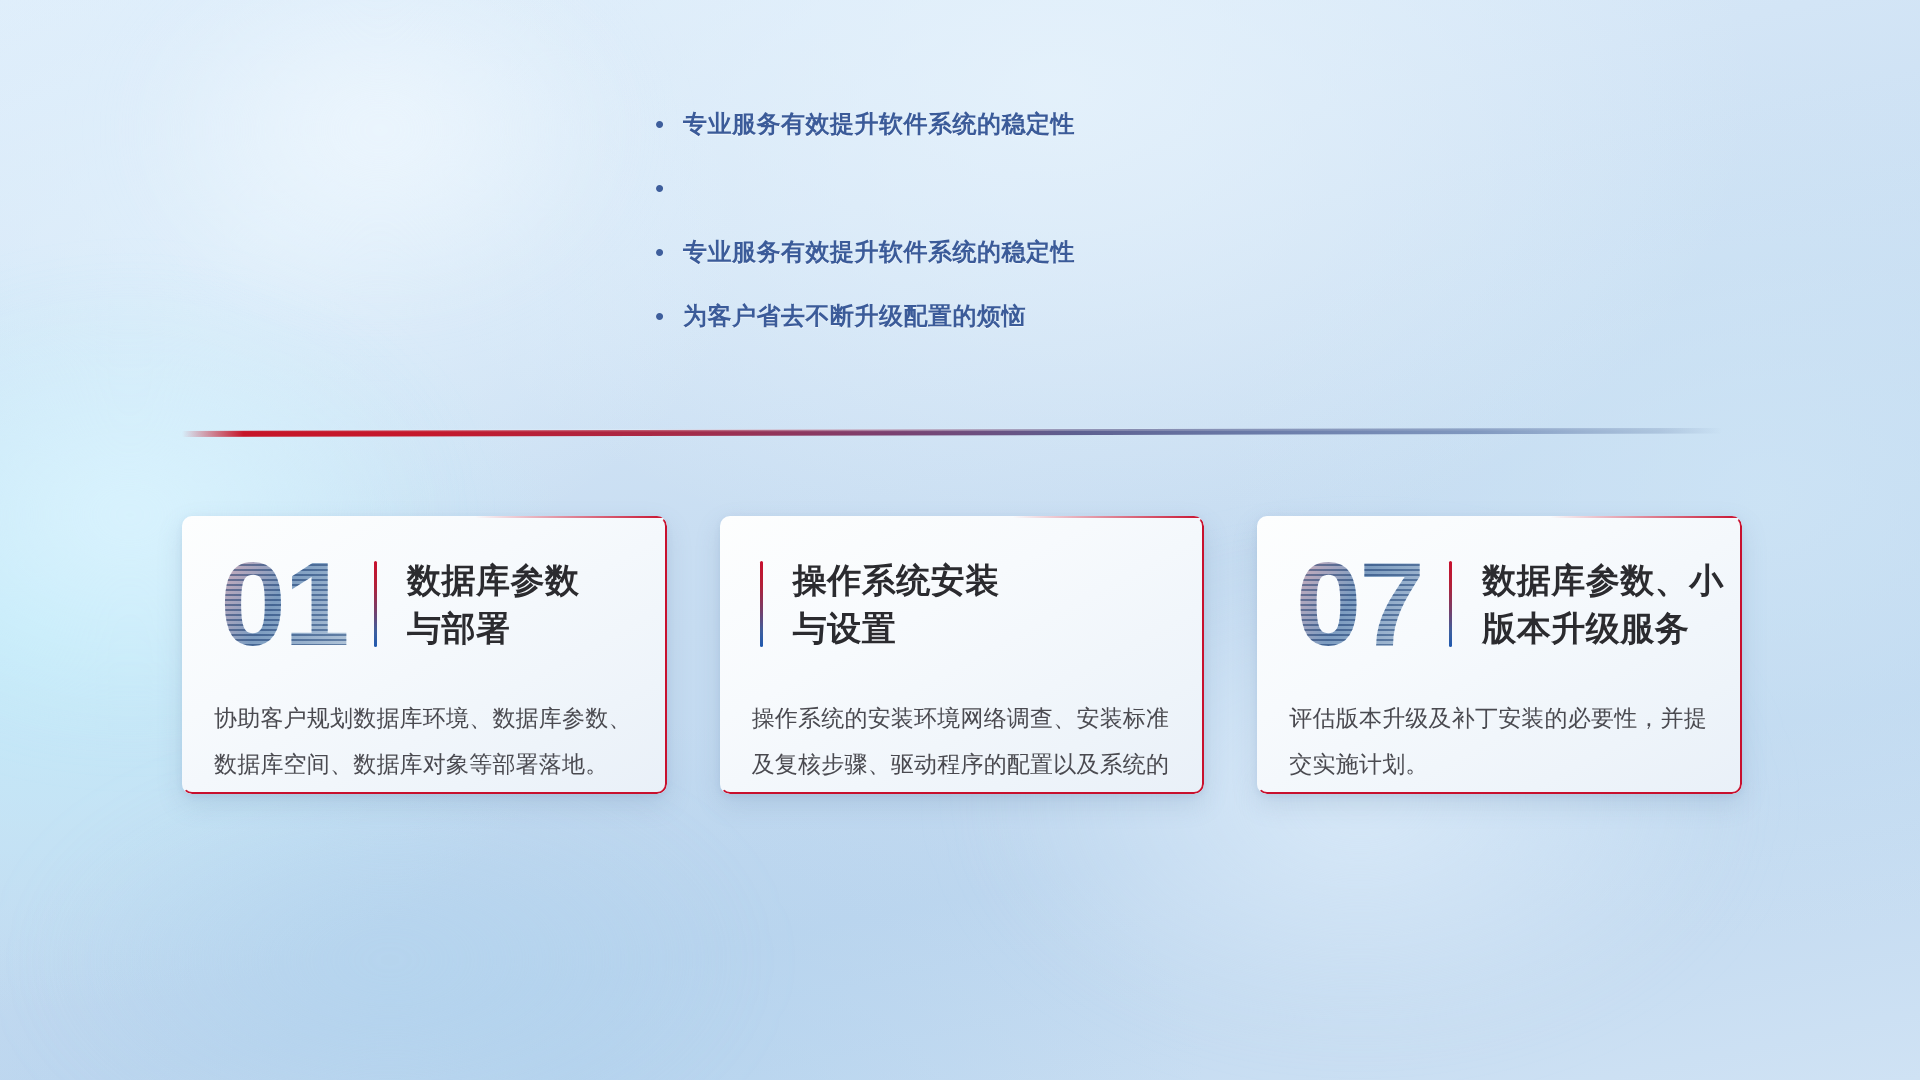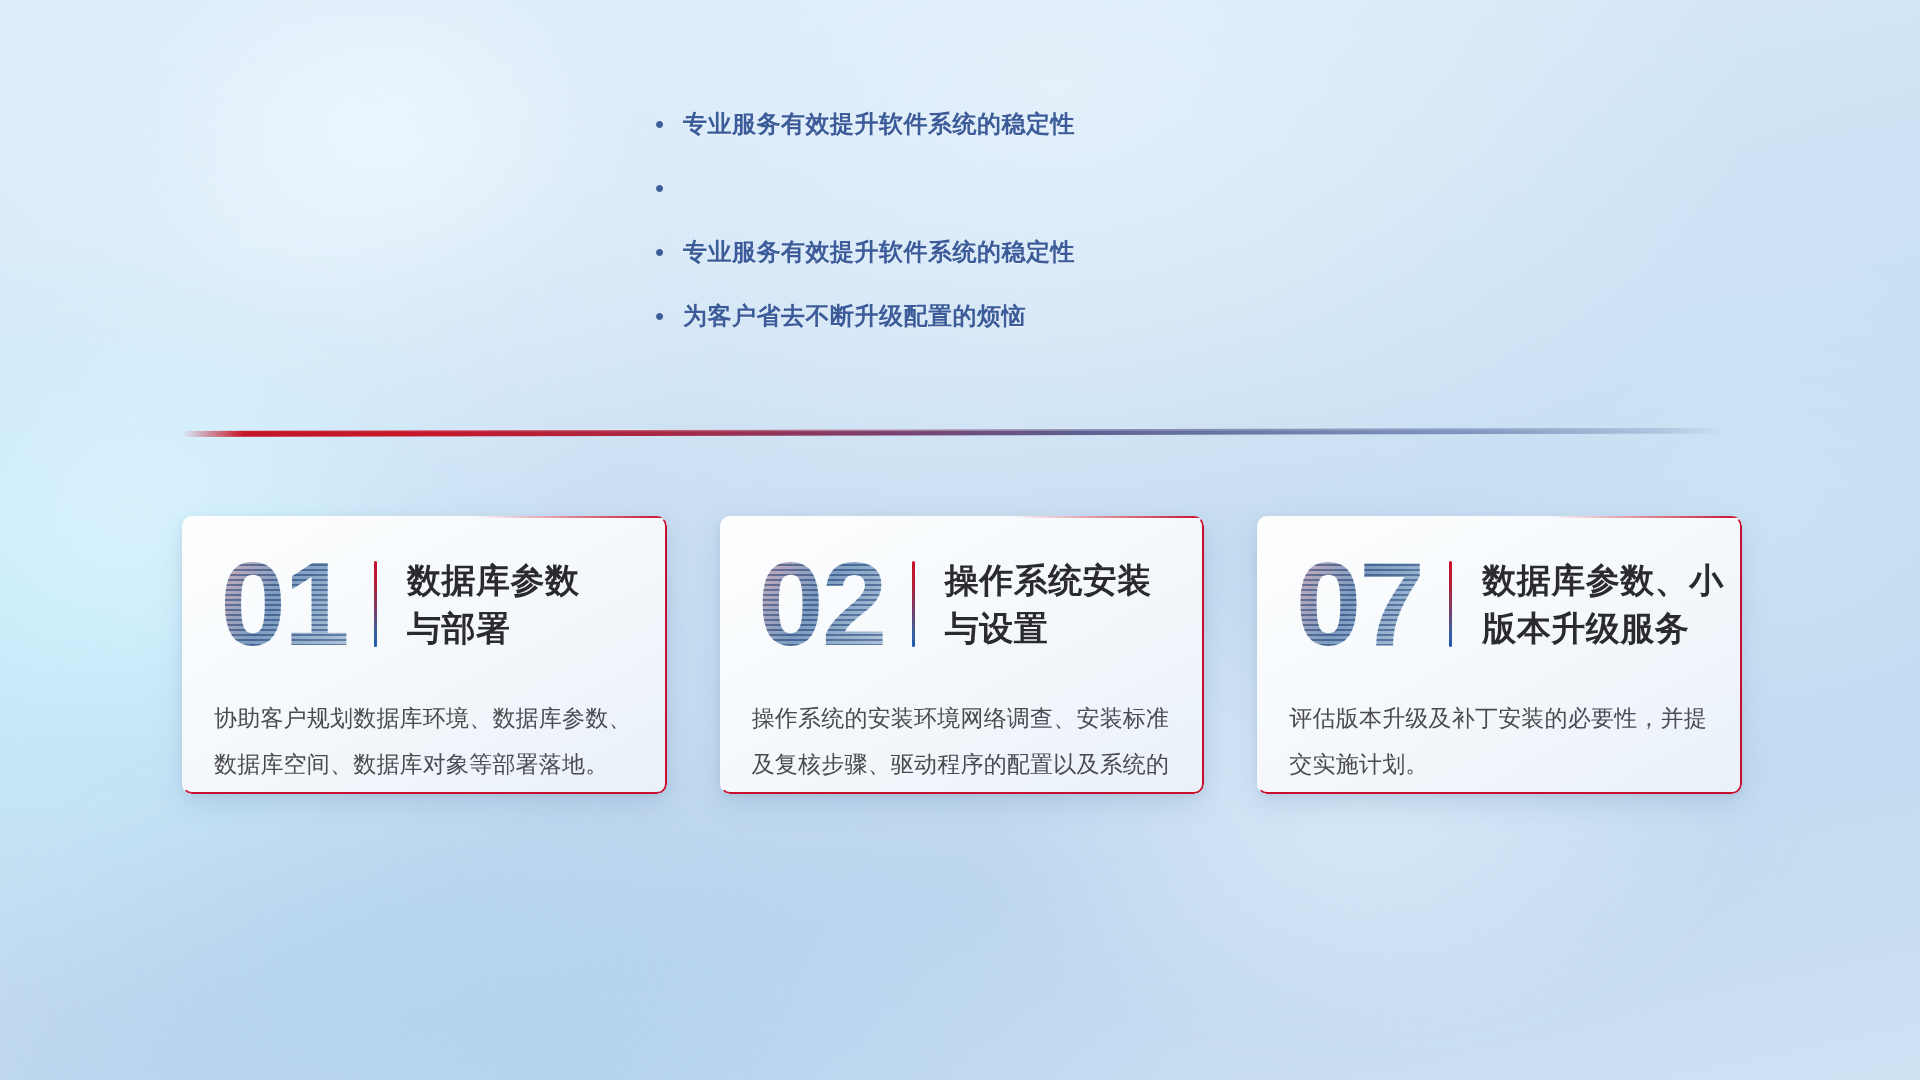--- a/index.html
+++ b/index.html
@@ -262,21 +262,20 @@
         <div class="divider"></div>
         <div class="card-title">数据库参数
 与部署</div>
       </div>
       <div class="card-body">协助客户规划数据库环境、数据库参数、数据库空间、数据库对象等部署落地。</div>
     </div>
 
     <div class="card">
       <div class="card-accent"></div>
       <div class="card-head">
-        <div class="ghost-number">02</div>
         <div class="divider"></div>
         <div class="card-title">操作系统安装
 与设置</div>
       </div>
       <div class="card-body">操作系统的安装环境网络调查、安装标准及复核步骤、驱动程序的配置以及系统的设置等内容。</div>
     </div>
 
     <div class="card">
       <div class="card-accent"></div>
       <div class="card-head">

